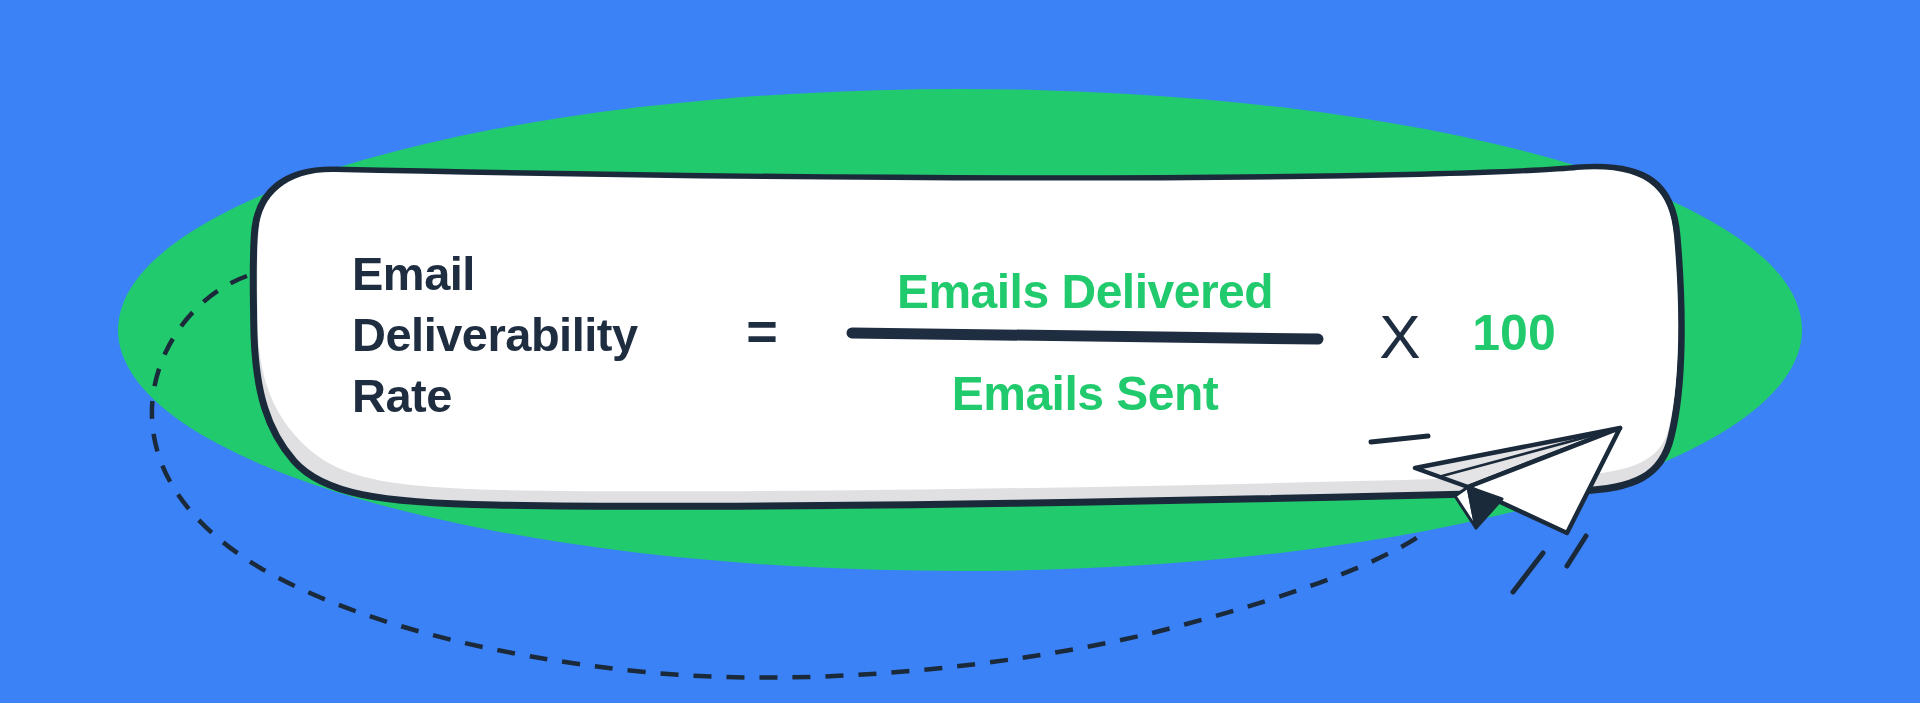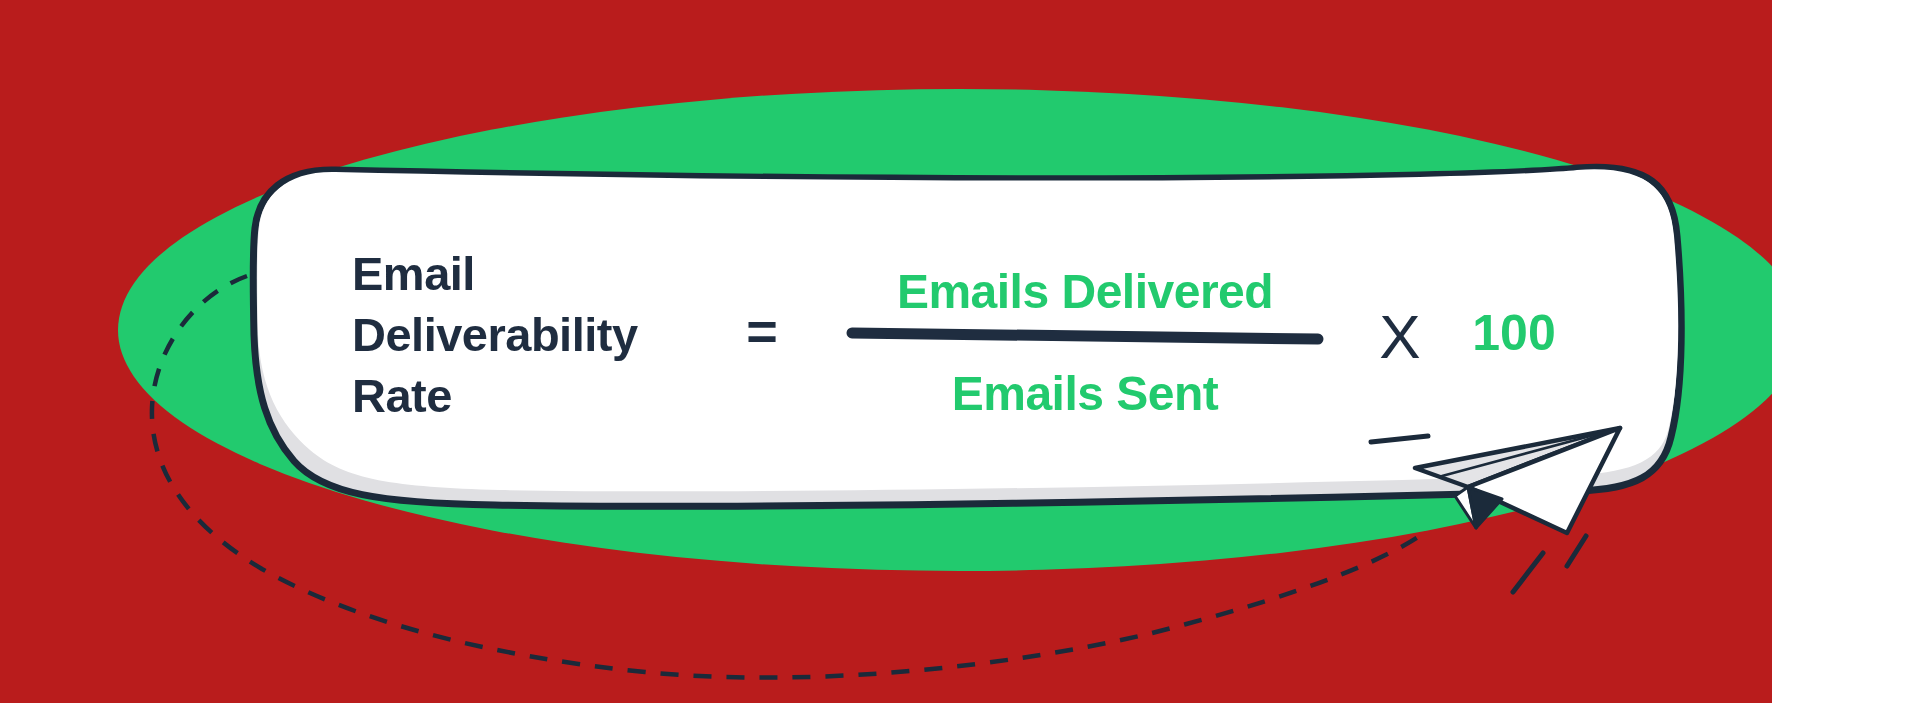--- a/index.html
+++ b/index.html
@@ -1,21 +1,21 @@
 <!DOCTYPE html>
 <html><head>
 <meta charset="utf-8">
 <style>
   html, body { margin: 0; padding: 0; background: #ffffff; }
   .stage {
     position: relative;
-    width: 1772px;
+    width: 1920px;
     height: 703px;
     overflow: hidden;
-    background: #b91c1c;
+    background: #3b82f6;
     font-family: "Liberation Sans", sans-serif;
   }
   svg text {
     font-family: "Liberation Sans", "DejaVu Sans", sans-serif;
   }
 </style>
 </head>
 <body>
 
 <div class="stage">

